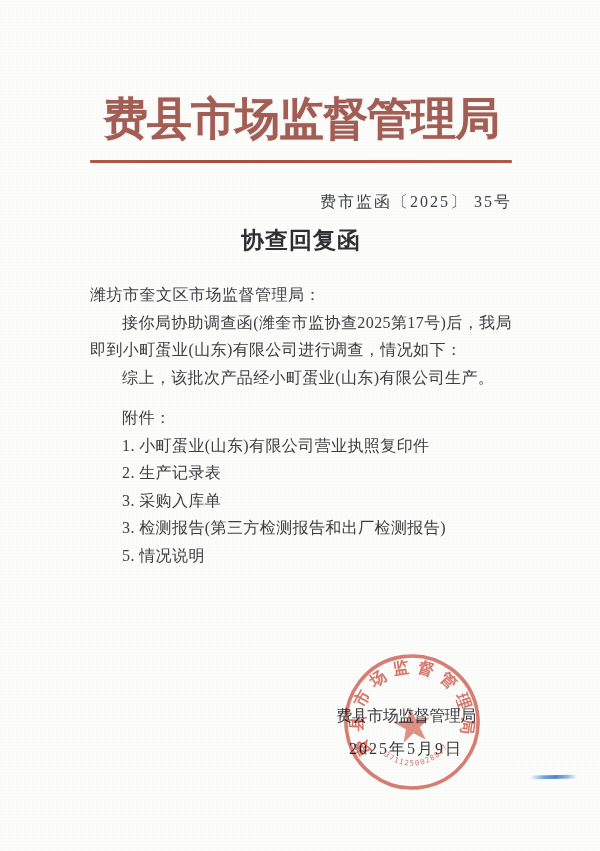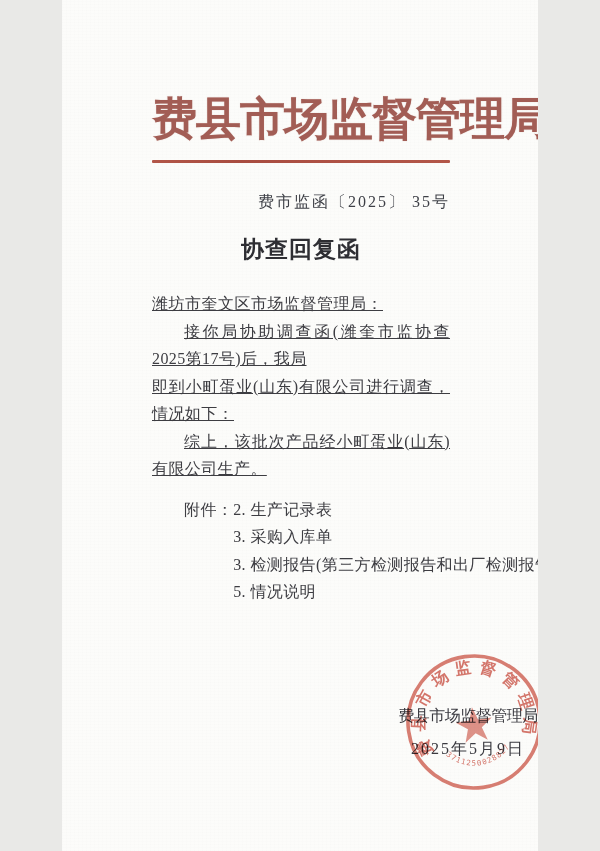--- a/index.html
+++ b/index.html
@@ -1,19 +1,19 @@
 <!DOCTYPE html>
 <html><head>
 <meta charset="utf-8">
 <style>
   * { margin:0; padding:0; box-sizing:border-box; }
   html,body { background:#e9e9e7; }
   .page {
     position:relative;
-    width:476px; height:851px;
+    width:600px; height:851px;
     margin:0 auto;
     background:#fcfcfa;
     background-image:
       repeating-linear-gradient(0deg, rgba(120,125,130,0.012) 0 1px, transparent 1px 3px),
       repeating-linear-gradient(90deg, rgba(120,125,130,0.010) 0 1px, transparent 1px 4px);
     overflow:hidden;
     font-family:"Liberation Serif","DejaVu Serif",serif;
     color:#3d3d42;
   }
   .content { padding:0 88px 0 90px; }
@@ -37,42 +37,43 @@
   }
   .docnum {
     margin-top:28px;
     text-align:right;
     font-size:16px;
     line-height:22px;
     letter-spacing:2px;
     color:#3d3f46;
   }
   .doctitle {
-    margin-top:22px;
+    margin-top:13px;
     text-align:center;
     font-size:23px;
     line-height:30px;
     font-weight:700;
     color:#2e2e33;
     letter-spacing:1px;
   }
-  .body { margin-top:25px; font-size:16px; line-height:27.5px;text-decoration:underline; }
+  .body { margin-top:25px; font-size:16px; line-height:27.5px; }
   .recipient { white-space:nowrap; letter-spacing:.5px; }
   .para {
     text-indent:2em;
     white-space:pre-wrap;
     text-align:justify;
     letter-spacing:.4px;
   }
   .attachments {
     display:flex;
     margin:13px 0 15px 32px;
     font-size:16px;
     line-height:27.5px;
     letter-spacing:.4px;
+    flex-direction:column;
   }
   .att-label { white-space:nowrap; }
   .att-items { flex:1; }
   .att-item { white-space:nowrap; }
 
   .signature {
     position:absolute;
     left:331px; top:706px;
     width:150px;
     text-align:center;
@@ -135,20 +136,21 @@
     <div class="body">
       <div class="recipient">潍坊市奎文区市场监督管理局：</div>
       <p class="para">接你局协助调查函(潍奎市监协查2025第17号)后，我局
 即到小町蛋业(山东)有限公司进行调查，情况如下：</p>
       <p class="para">综上，该批次产品经小町蛋业(山东)有限公司生产。</p>
     </div>
 
     <div class="attachments">
       <span class="att-label">附件：</span>
       <div class="att-items">
+        <div class="att-item">1. 小町蛋业(山东)有限公司营业执照复印件</div>
         <div class="att-item">2. 生产记录表</div>
         <div class="att-item">3. 采购入库单</div>
         <div class="att-item">3. 检测报告(第三方检测报告和出厂检测报告)</div>
         <div class="att-item">5. 情况说明</div>
       </div>
     </div>
   </div>
 
   <div class="signature">
     <div class="sig-agency">费县市场监督管理局</div>

